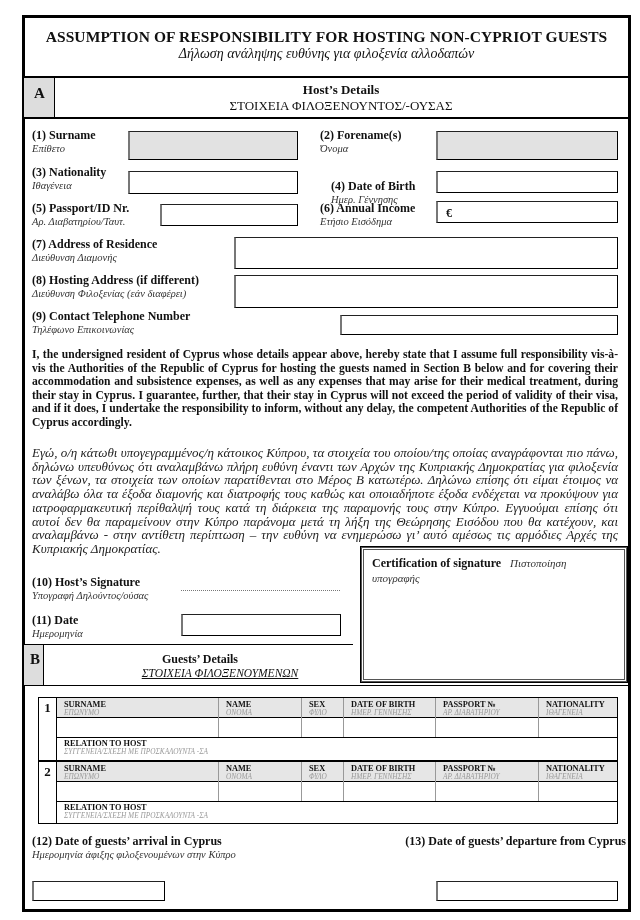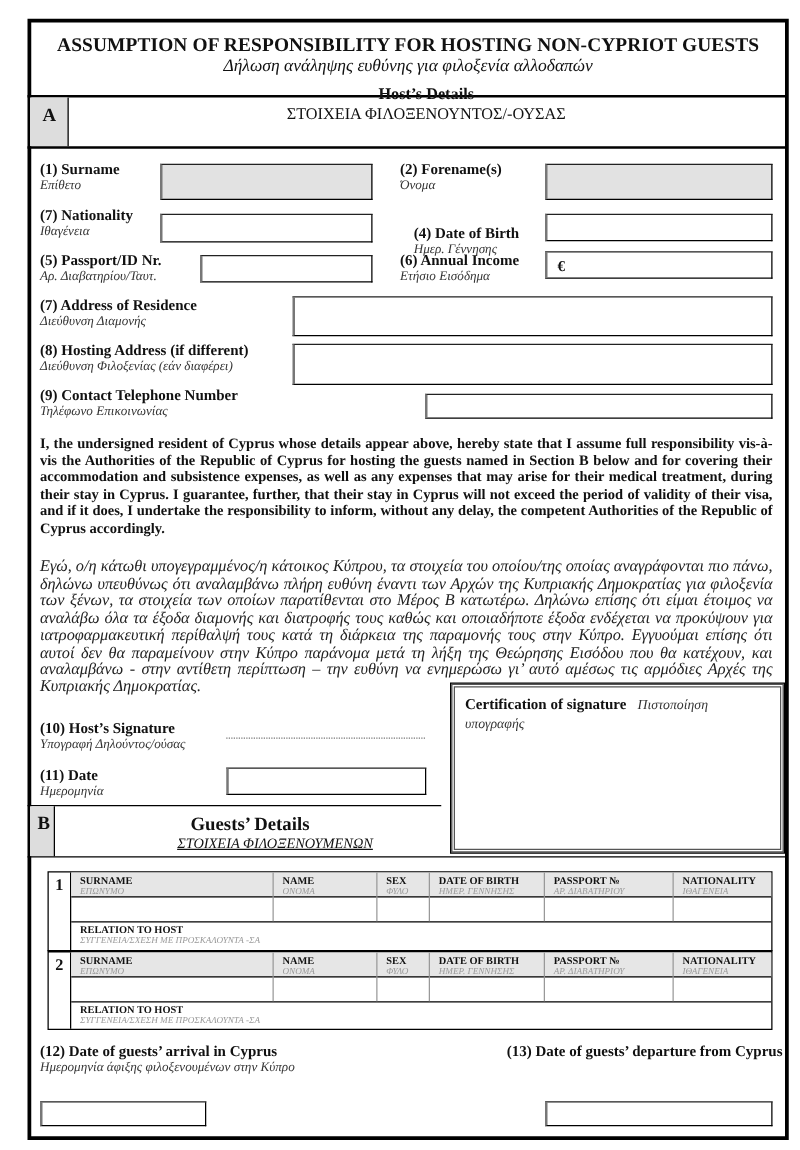--- a/index.html
+++ b/index.html
@@ -45,40 +45,40 @@
 
 <div class="frame"></div>
 
 <div class="title">
   <div class="en">ASSUMPTION OF RESPONSIBILITY FOR HOSTING NON-CYPRIOT GUESTS</div>
   <div class="gr">Δήλωση ανάληψης ευθύνης για φιλοξενία αλλοδαπών</div>
 </div>
 
 <div class="hline" style="left:22px;top:76px;width:606px;"></div>
 <div class="sec-letter" style="left:24px;top:78px;width:31px;height:39px;">A</div>
-<div class="sec-title" style="left:56px;top:67px;width:570px;">
+<div class="sec-title" style="left:56px;top:82px;width:570px;">
   <div style="font-weight:bold;font-size:13px;">Host’s Details</div>
   <div style="font-size:13px;text-align:center;">ΣΤΟΙΧΕΙΑ ΦΙΛΟΞΕΝΟΥΝΤΟΣ/-ΟΥΣΑΣ</div>
 </div>
 <div class="hline" style="left:22px;top:117px;width:606px;"></div>
 
 <div class="abs" style="left:32px;top:129px;">
   <div class="lbl-en">(1) Surname</div>
   <div class="lbl-gr">Επίθετο</div>
 </div>
 <div class="field shaded" style="left:128px;top:131px;width:170px;height:29px;"></div>
 
 <div class="abs" style="left:320px;top:129px;">
   <div class="lbl-en">(2) Forename(s)</div>
   <div class="lbl-gr">Όνομα</div>
 </div>
 <div class="field shaded" style="left:436px;top:131px;width:182px;height:29px;"></div>
 
 <div class="abs" style="left:32px;top:166px;">
-  <div class="lbl-en">(7) Nationality</div>
+  <div class="lbl-en">(3) Nationality</div>
   <div class="lbl-gr">Ιθαγένεια</div>
 </div>
 <div class="field" style="left:128px;top:171px;width:170px;height:23px;"></div>
 
 <div class="abs" style="left:331px;top:166px;margin-top:14px;">
   <div class="lbl-en">(4) Date of Birth</div>
   <div class="lbl-gr">Ημερ. Γέννησης</div>
 </div>
 <div class="field" style="left:436px;top:171px;width:182px;height:22px;"></div>
 
@@ -131,21 +131,21 @@
 
 <div class="cert">
   <span style="font-weight:bold;">Certification of signature</span>
   &nbsp;
   <span style="font-style:italic;font-size:11px;color:#333;">Πιστοποίηση υπογραφής</span>
 </div>
 
 <div class="hline" style="left:22px;top:644px;width:331px;height:1px;"></div>
 <div class="sec-letter" style="left:24px;top:645px;width:20px;height:40px;padding:6px 0 0 6px;">B</div>
 <div class="sec-title" style="left:45px;top:652px;width:310px;">
-  <div style="font-weight:bold;font-size:15px;">Guests’ Details</div>
+  <div style="font-weight:bold;font-size:12px;">Guests’ Details</div>
   <div style="font-style:italic;font-size:11.5px;text-decoration:underline;margin-left:40px;">ΣΤΟΙΧΕΙΑ ΦΙΛΟΞΕΝΟΥΜΕΝΩΝ</div>
 </div>
 <div class="hline" style="left:22px;top:685px;width:606px;height:1px;"></div>
 
 <div id="guests">
     <div class="gtable" style="top: 697px; height: 64px;">
       <div class="g-num">1</div>
       <div class="g-hdr">
         <div class="gcol" style="left:0px;width:161px;">
           <div class="gh-en">SURNAME</div>

